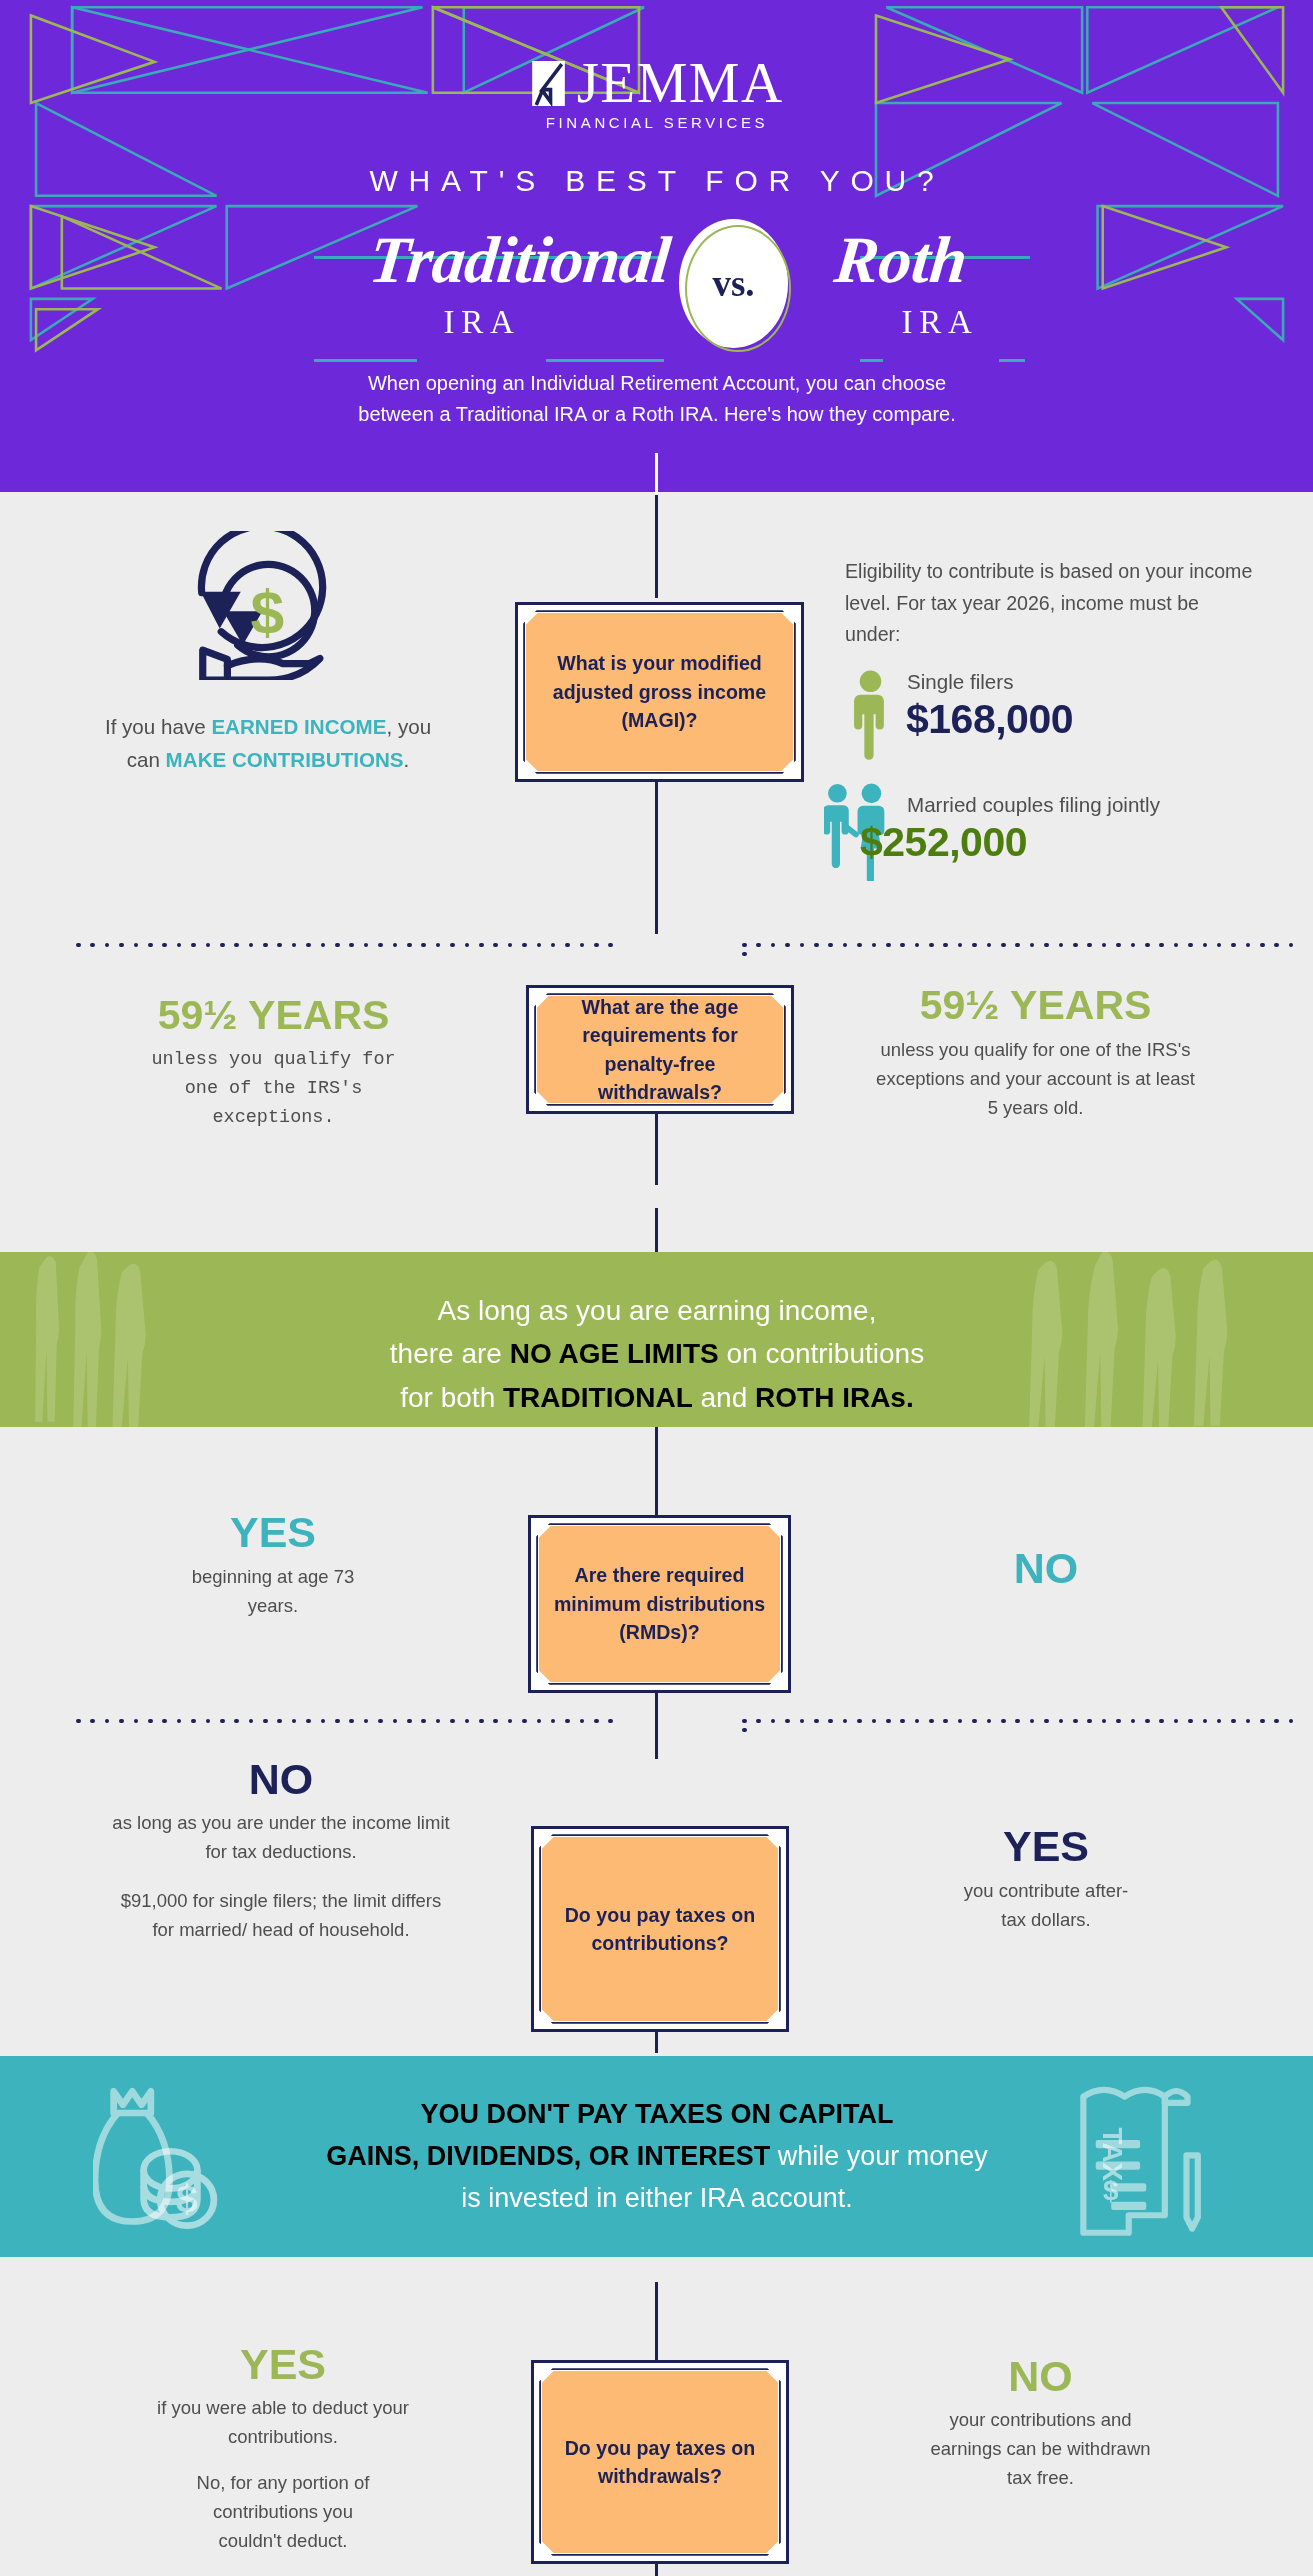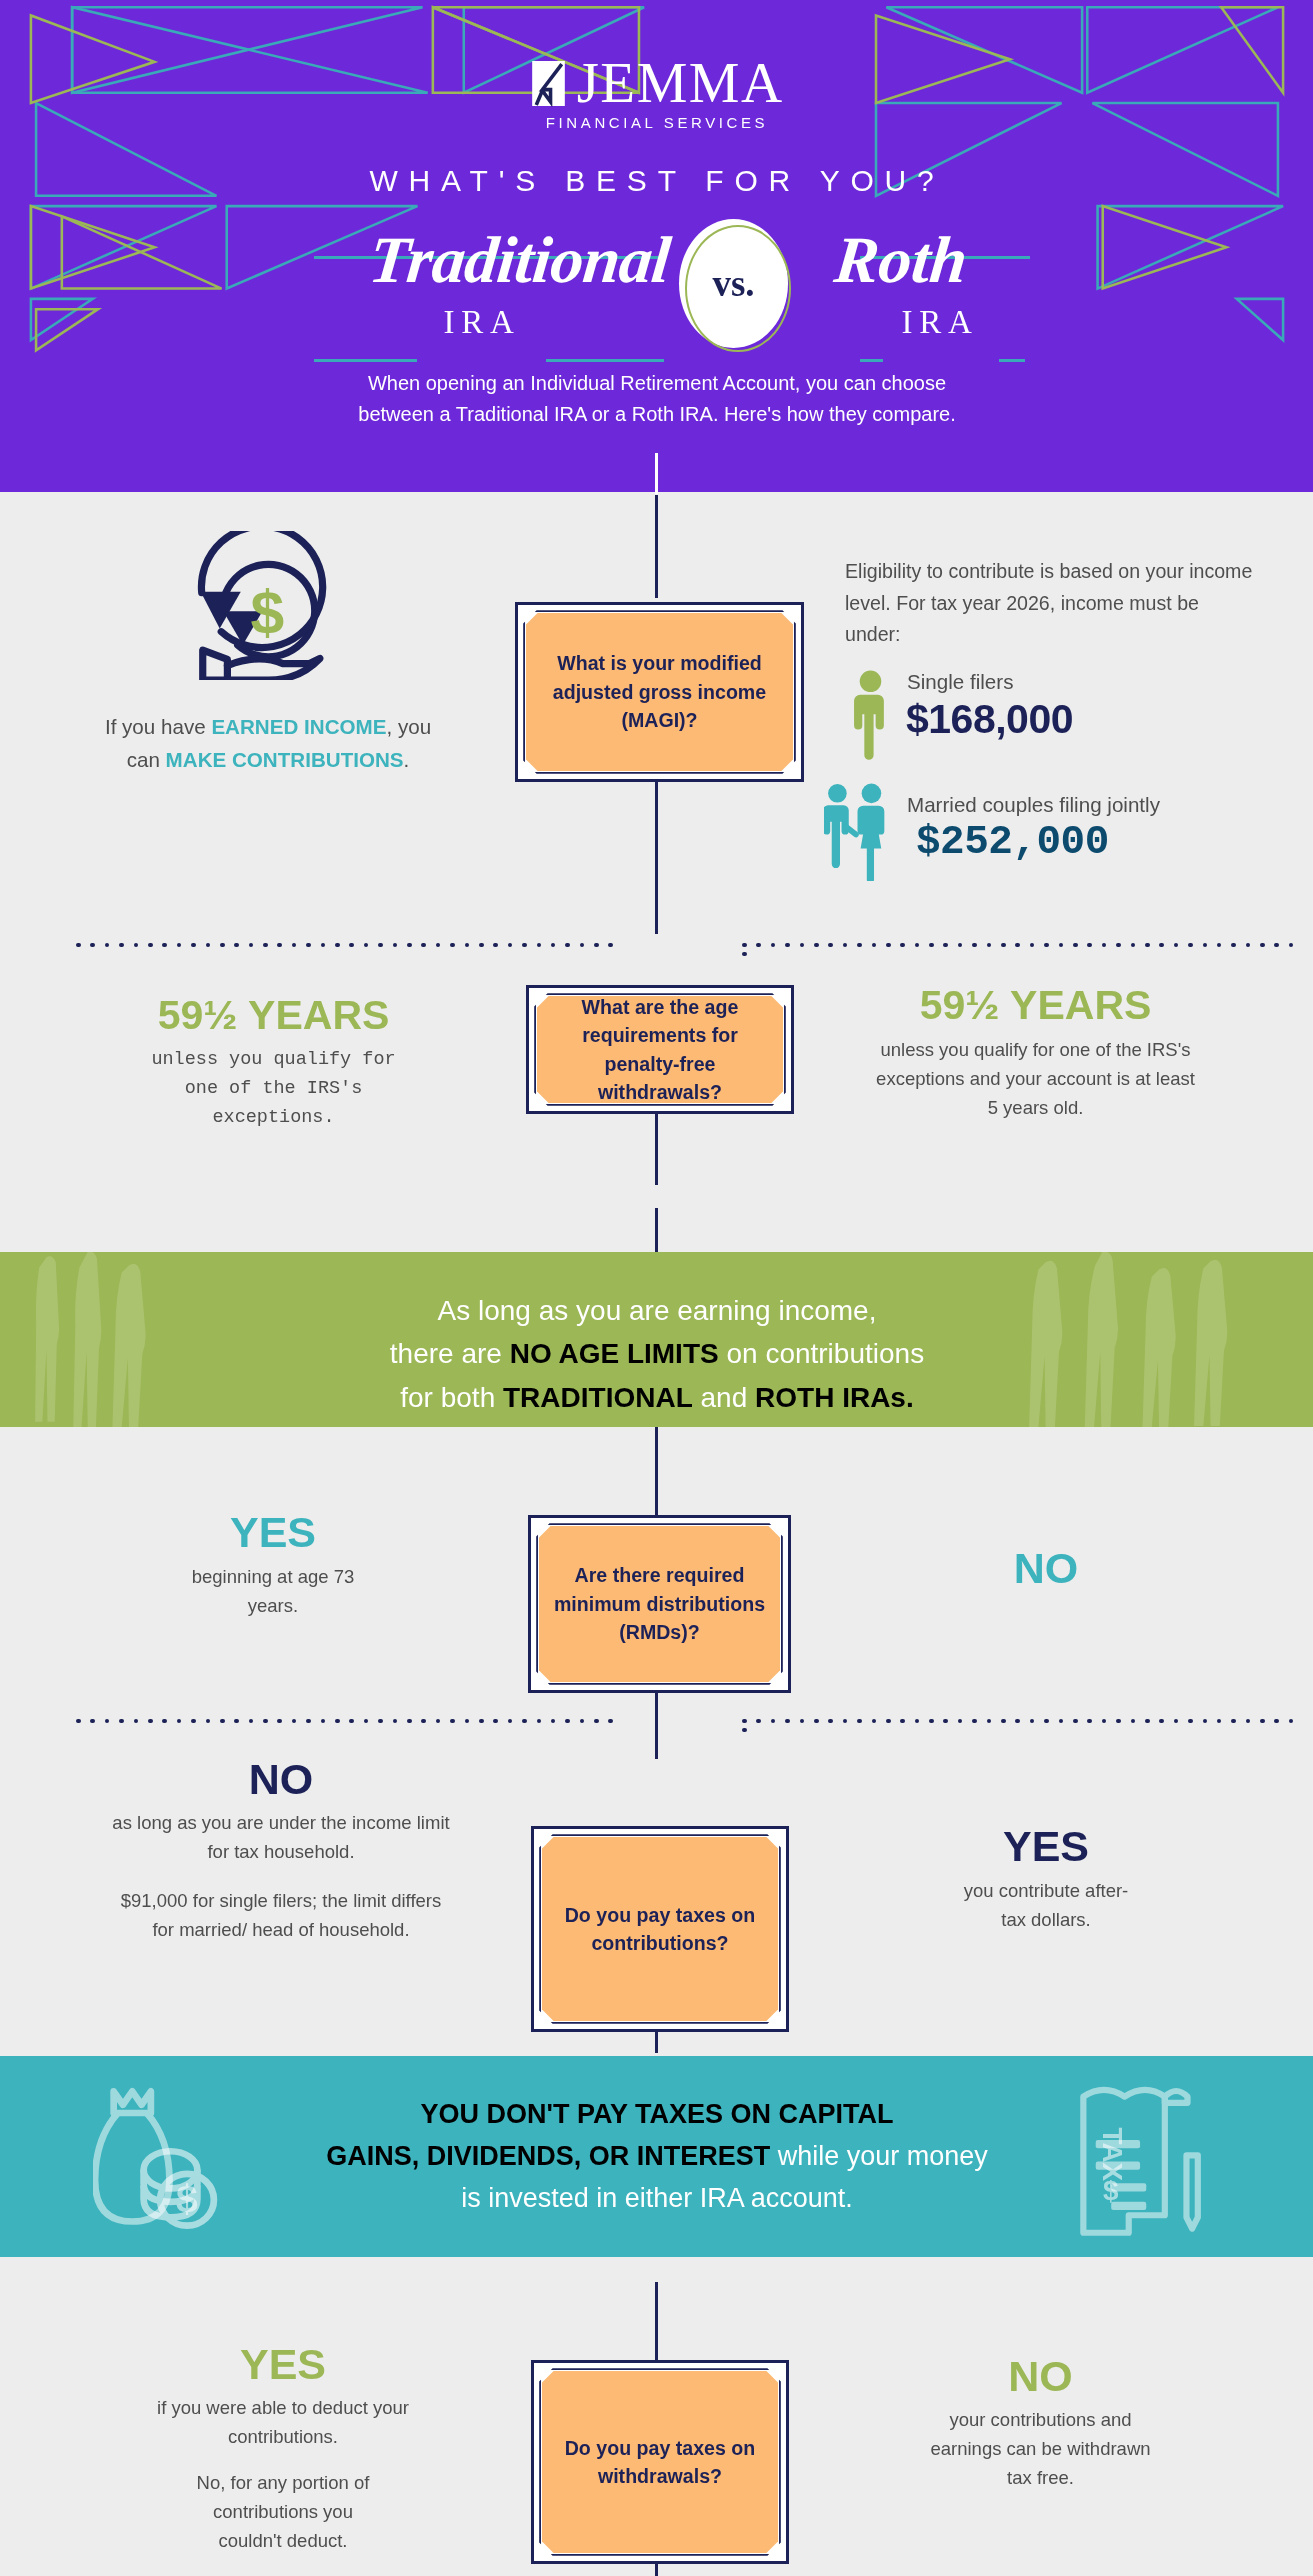--- a/index.html
+++ b/index.html
@@ -252,21 +252,21 @@
   <div style="position:absolute; left:906px; top:696px; font-size:41px; color:#1c2157; font-weight:700; letter-spacing:-0.5px;">$168,000</div>
 
   <svg style="position:absolute; left:824px; top:783px; width:66px; height:98px;" viewBox="0 0 128 190">
     <circle cx="26" cy="20" r="18" fill="#3cb3bd"></circle>
     <path d="M26 43 h12 a10 10 0 0 1 10 10 v40 a7 7 0 0 1 -14 0 v-18 h-3 v82 a8 8 0 0 1 -16 0 v-82 h-3 v18 a7 7 0 0 1 -14 0 v-40 a10 10 0 0 1 10 -10 z" fill="#3cb3bd"></path>
     <circle cx="92" cy="20" r="19" fill="#3cb3bd"></circle>
     <path d="M92 44 h14 a11 11 0 0 1 11 11 v38 a7 7 0 0 1 -14 0 v-12 l8 46 h-14 v60 a7 7 0 0 1 -14 0 v-60 h-12 l8 -46 v12 a7 7 0 0 1 -14 0 v-38 a11 11 0 0 1 11 -11 z" fill="#3cb3bd"></path>
     <path d="M44 86 L62 100" stroke="#3cb3bd" stroke-width="11" stroke-linecap="round" fill="none"></path>
   </svg>
   <div style="position:absolute; left:907px; top:793px; font-size:20.6px; color:#4e4e4e; font-weight:300;">Married couples filing jointly</div>
-  <div style="position:absolute; left:916px; top:819px; font-size:41px; color:#0c4a6e; font-weight:700; letter-spacing:-0.5px;font-family:Liberation Mono, monospace;">$252,000</div>
+  <div style="position:absolute; left:860px; top:819px; font-size:41px; color:#4d7c0f; font-weight:700; letter-spacing:-0.5px;">$252,000</div>
 
   <div class="dots" style="left:76px; top:940px;">
     <i></i><i></i><i></i><i></i><i></i><i></i><i></i><i></i><i></i><i></i><i></i><i></i><i></i><i></i><i></i><i></i><i></i><i></i><i></i><i></i><i></i><i></i><i></i><i></i><i></i><i></i><i></i><i></i><i></i><i></i><i></i><i></i><i></i><i></i><i></i><i></i><i></i><i></i>
   </div>
   <div class="dots" style="left:742px; top:940px;">
     <i></i><i></i><i></i><i></i><i></i><i></i><i></i><i></i><i></i><i></i><i></i><i></i><i></i><i></i><i></i><i></i><i></i><i></i><i></i><i></i><i></i><i></i><i></i><i></i><i></i><i></i><i></i><i></i><i></i><i></i><i></i><i></i><i></i><i></i><i></i><i></i><i></i><i></i><i></i><i></i>
   </div>
 
   <div class="side" style="left:93px; top:994px; width:361px;">
     <div class="big-answer" style="color:#9cb755; font-size:41px;">59½ YEARS</div>
@@ -332,21 +332,21 @@
 
   <div class="dots" style="left:76px; top:1716px;">
     <i></i><i></i><i></i><i></i><i></i><i></i><i></i><i></i><i></i><i></i><i></i><i></i><i></i><i></i><i></i><i></i><i></i><i></i><i></i><i></i><i></i><i></i><i></i><i></i><i></i><i></i><i></i><i></i><i></i><i></i><i></i><i></i><i></i><i></i><i></i><i></i><i></i><i></i>
   </div>
   <div class="dots" style="left:742px; top:1716px;">
     <i></i><i></i><i></i><i></i><i></i><i></i><i></i><i></i><i></i><i></i><i></i><i></i><i></i><i></i><i></i><i></i><i></i><i></i><i></i><i></i><i></i><i></i><i></i><i></i><i></i><i></i><i></i><i></i><i></i><i></i><i></i><i></i><i></i><i></i><i></i><i></i><i></i><i></i><i></i><i></i>
   </div>
 
   <div class="side" style="left:67px; top:1757px; width:428px;">
     <div class="big-answer" style="color:#1c2157; font-size:43px;">NO</div>
-    <div class="sub-text" style="margin-top:7.2px; padding:0 33px;">as long as you are under the income limit for tax household.</div>
+    <div class="sub-text" style="margin-top:7.2px; padding:0 33px;">as long as you are under the income limit for tax deductions.</div>
     <div class="sub-text" style="margin-top:20.6px; padding:0 46px;">$91,000 for single filers; the limit differs for married/ head of household.</div>
   </div>
 
   <div class="qbox" style="left:531px; top:1826px; width:258px; height:206px;">
     <div class="qbox-outer"></div>
     <div class="qbox-inner"></div>
     <div class="qbox-inner2">
       <div class="qbox-text">Do you pay taxes on contributions?</div>
     </div>
   </div>

